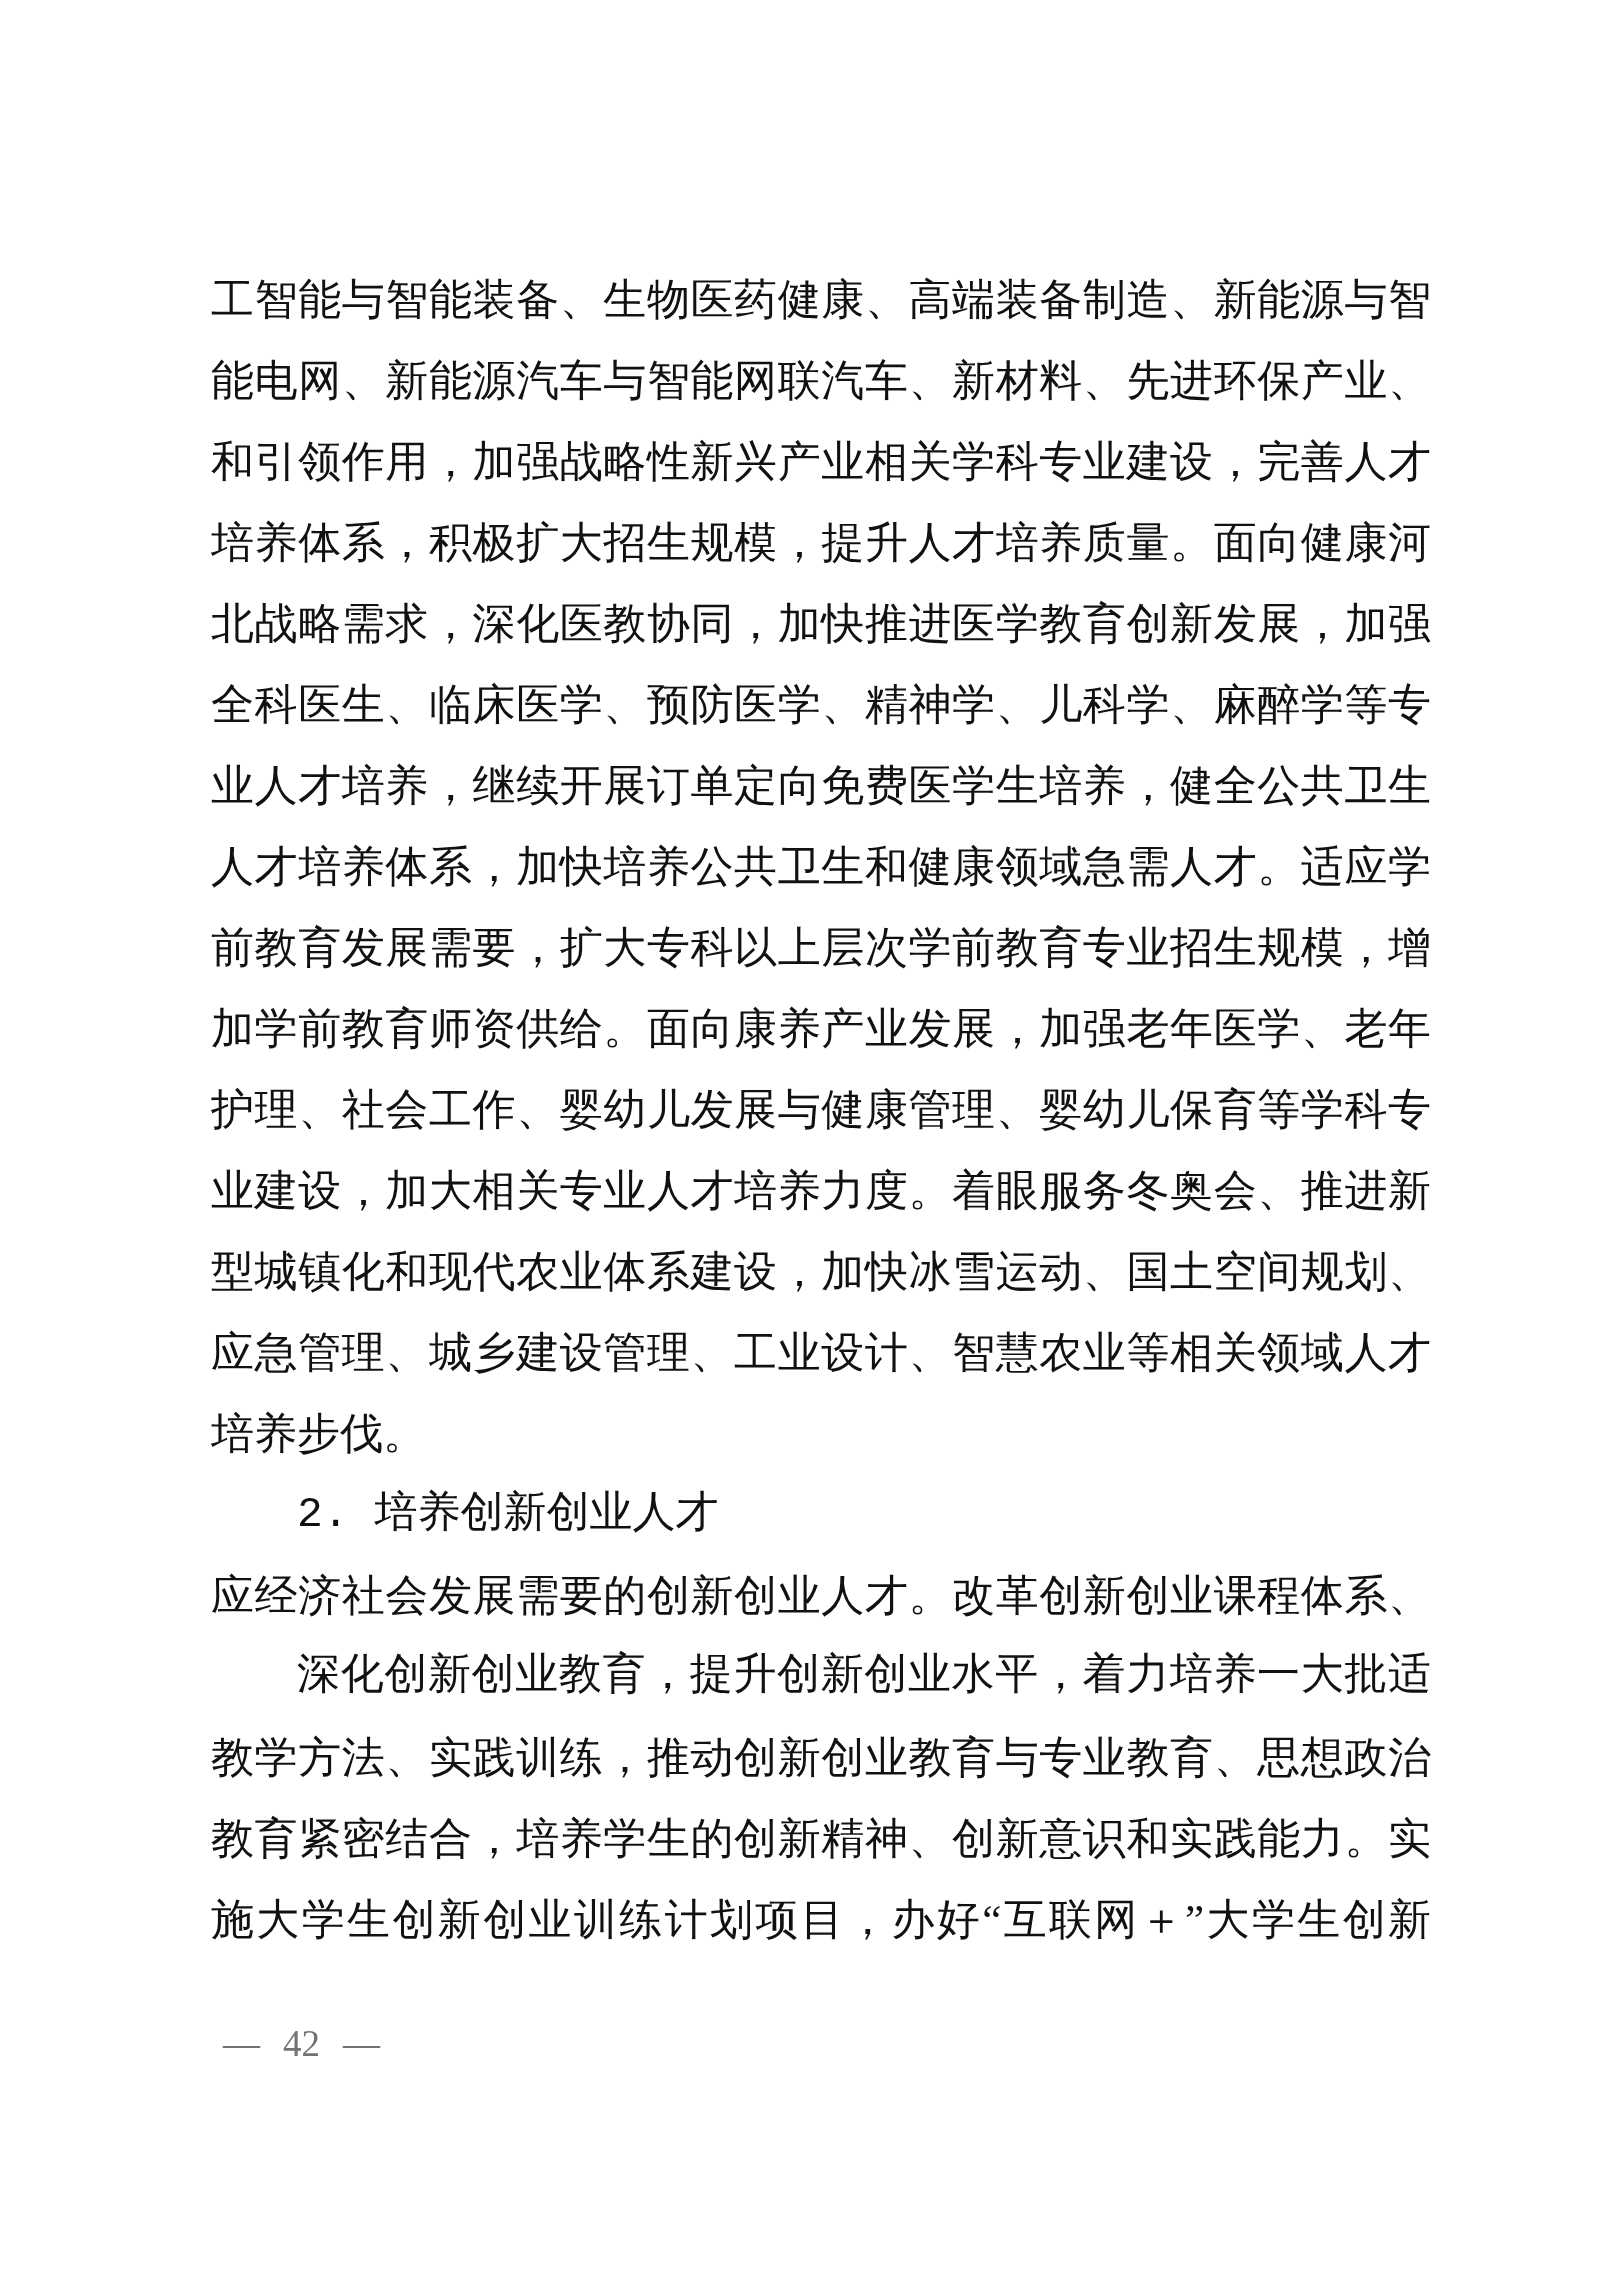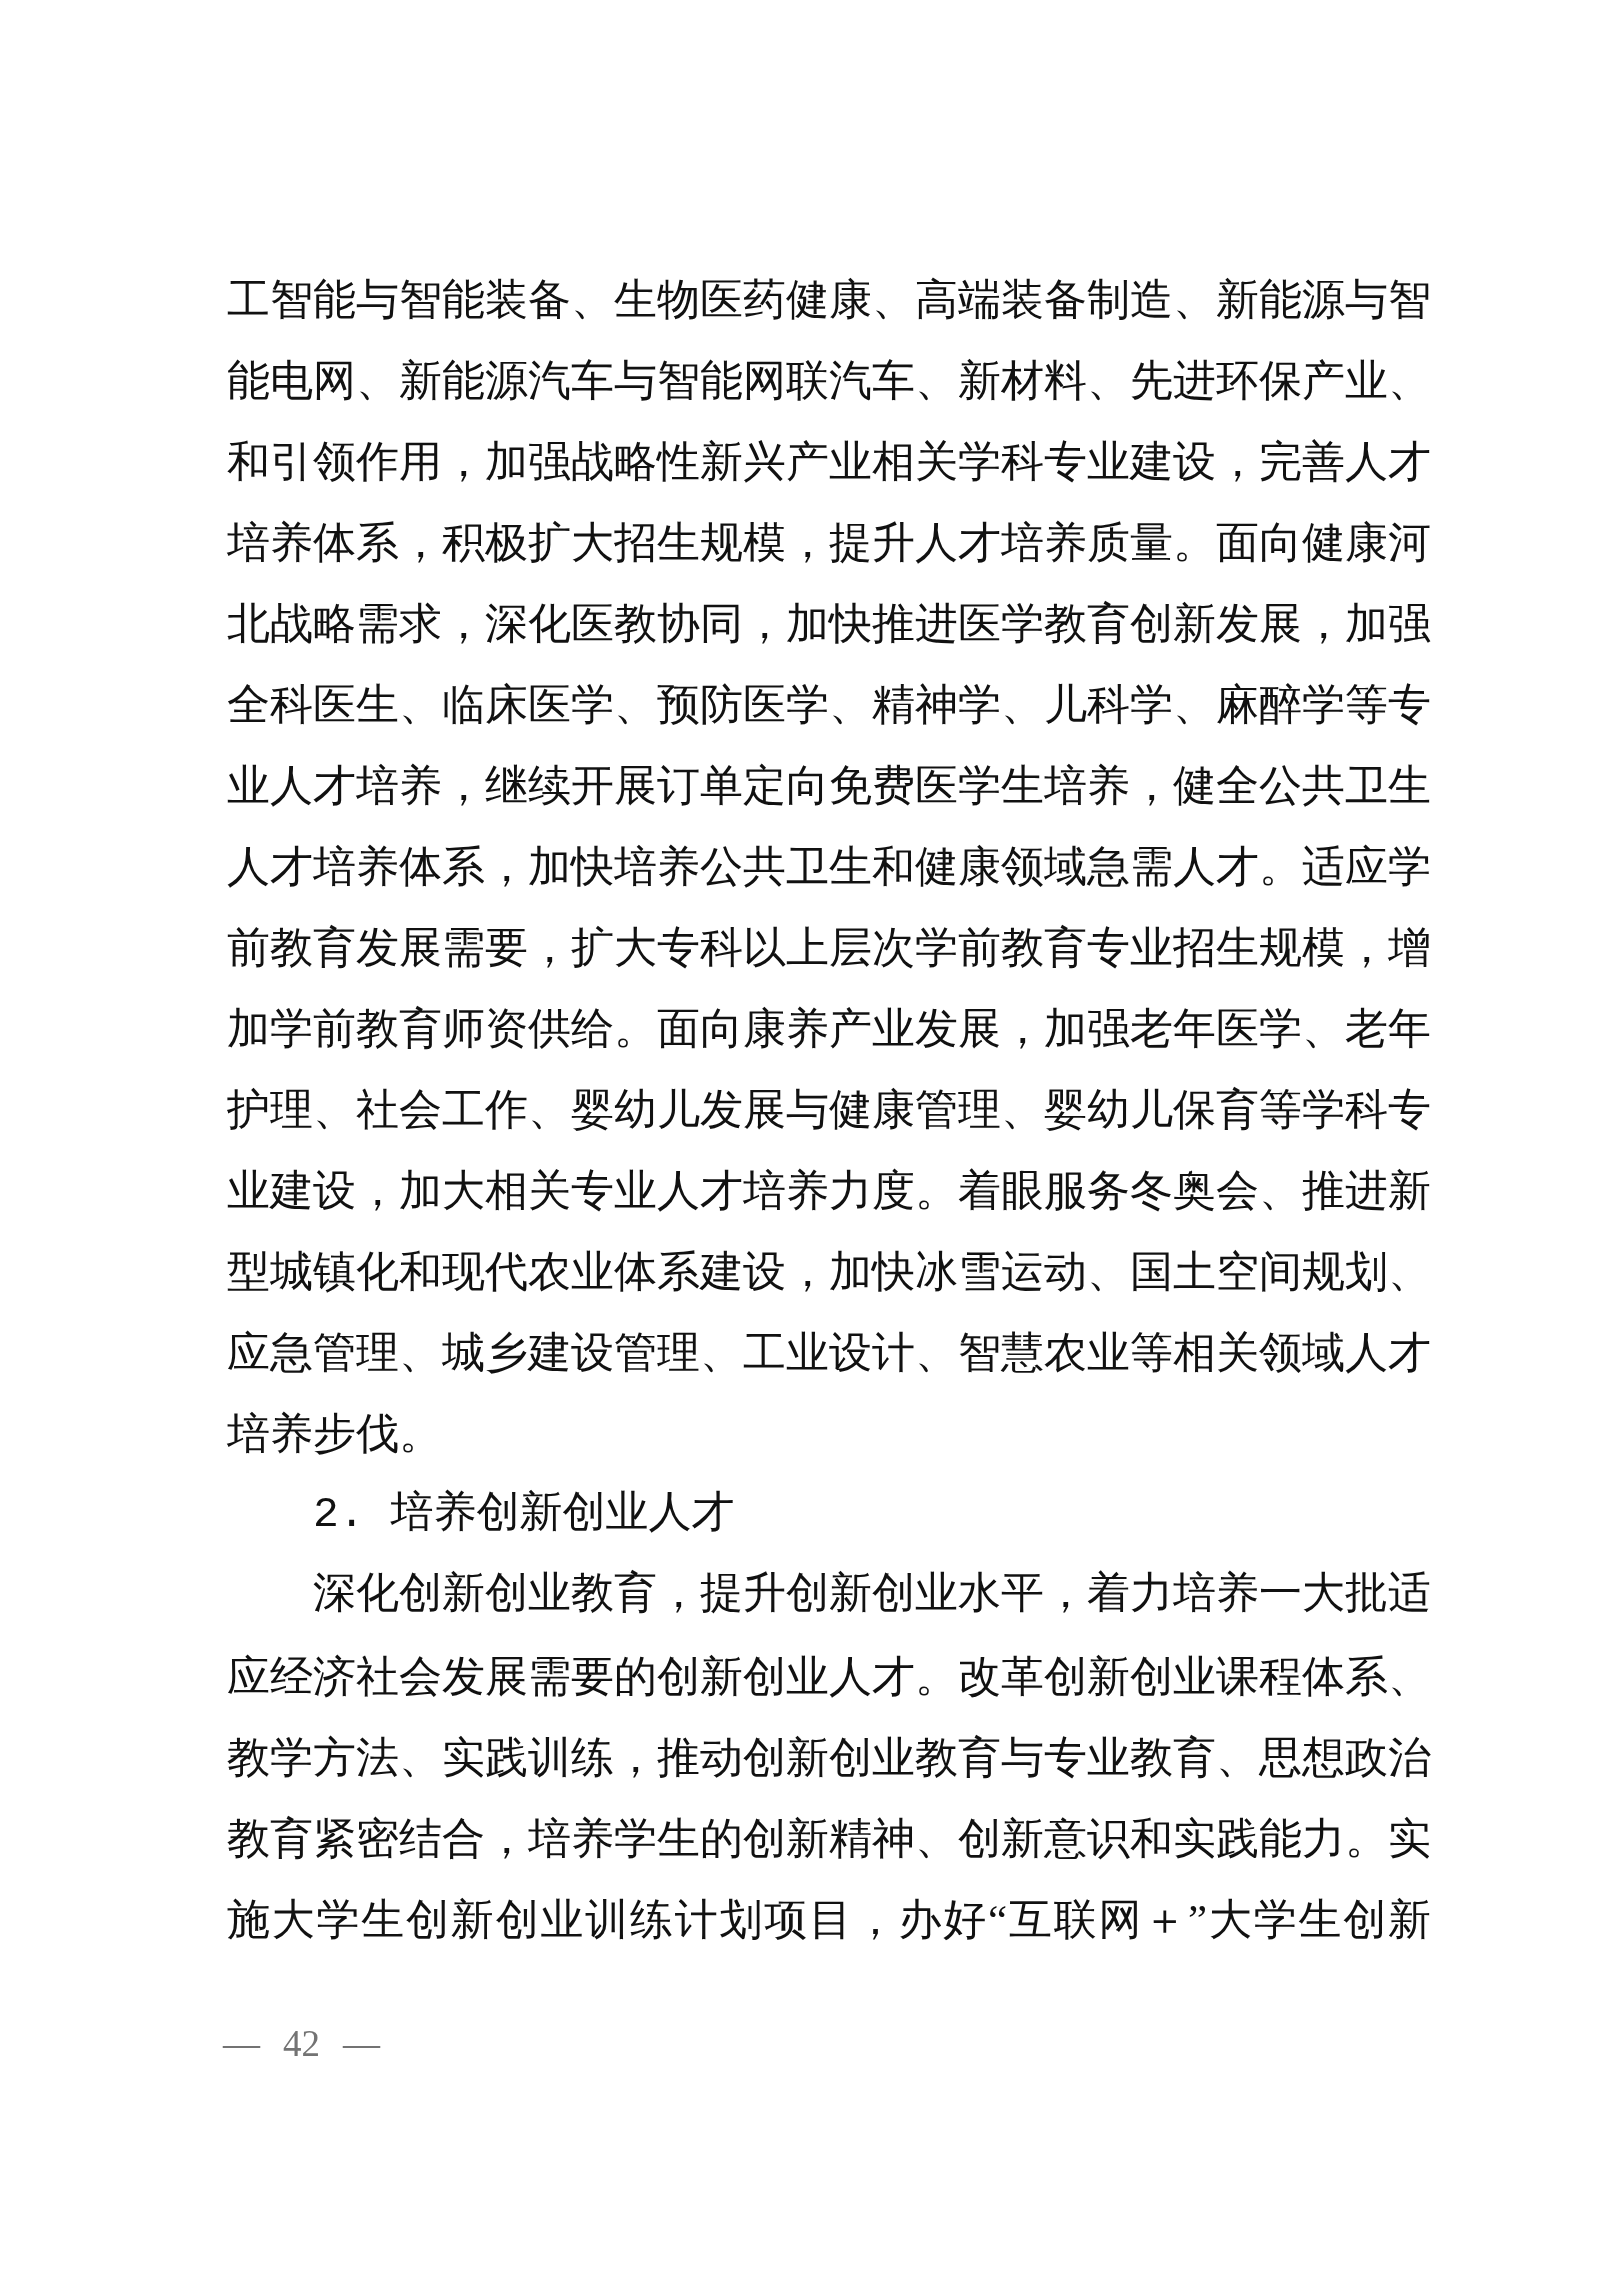--- a/index.html
+++ b/index.html
@@ -22,21 +22,20 @@
     left: 211px;
     top: 259px;
     width: 1220px;
   }
   .line {
     height: 81px;
     line-height: 81px;
     font-size: 43px;
     letter-spacing: 0px;
     white-space: nowrap;
-    margin-left: 16px;
   }
   .line.justify {
     white-space: normal;
     text-align: justify;
     text-align-last: justify;
   }
   .line.indent {
     text-indent: 2em;
     font-family: Liberation Mono, monospace;
   }
@@ -64,21 +63,21 @@
       <div class="line justify">业人才培养，继续开展订单定向免费医学生培养，健全公共卫生</div>
       <div class="line justify">人才培养体系，加快培养公共卫生和健康领域急需人才。适应学</div>
       <div class="line justify">前教育发展需要，扩大专科以上层次学前教育专业招生规模，增</div>
       <div class="line justify">加学前教育师资供给。面向康养产业发展，加强老年医学、老年</div>
       <div class="line justify">护理、社会工作、婴幼儿发展与健康管理、婴幼儿保育等学科专</div>
       <div class="line justify">业建设，加大相关专业人才培养力度。着眼服务冬奥会、推进新</div>
       <div class="line justify">型城镇化和现代农业体系建设，加快冰雪运动、国土空间规划、</div>
       <div class="line justify">应急管理、城乡建设管理、工业设计、智慧农业等相关领域人才</div>
       <div class="line">培养步伐。</div>
       <div class="line indent">2. 培养创新创业人才</div>
+      <div class="line justify">应经济社会发展需要的创新创业人才。改革创新创业课程体系、</div>
       <div class="line justify indent">深化创新创业教育，提升创新创业水平，着力培养一大批适</div>
-      <div class="line justify">应经济社会发展需要的创新创业人才。改革创新创业课程体系、</div>
       <div class="line justify">教学方法、实践训练，推动创新创业教育与专业教育、思想政治</div>
       <div class="line justify">教育紧密结合，培养学生的创新精神、创新意识和实践能力。实</div>
       <div class="line justify">施大学生创新创业训练计划项目，办好“互联网＋”大学生创新</div>
     </div>
   <div class="footer">— 42 —</div>
 </div>
 
 
 </body></html>

